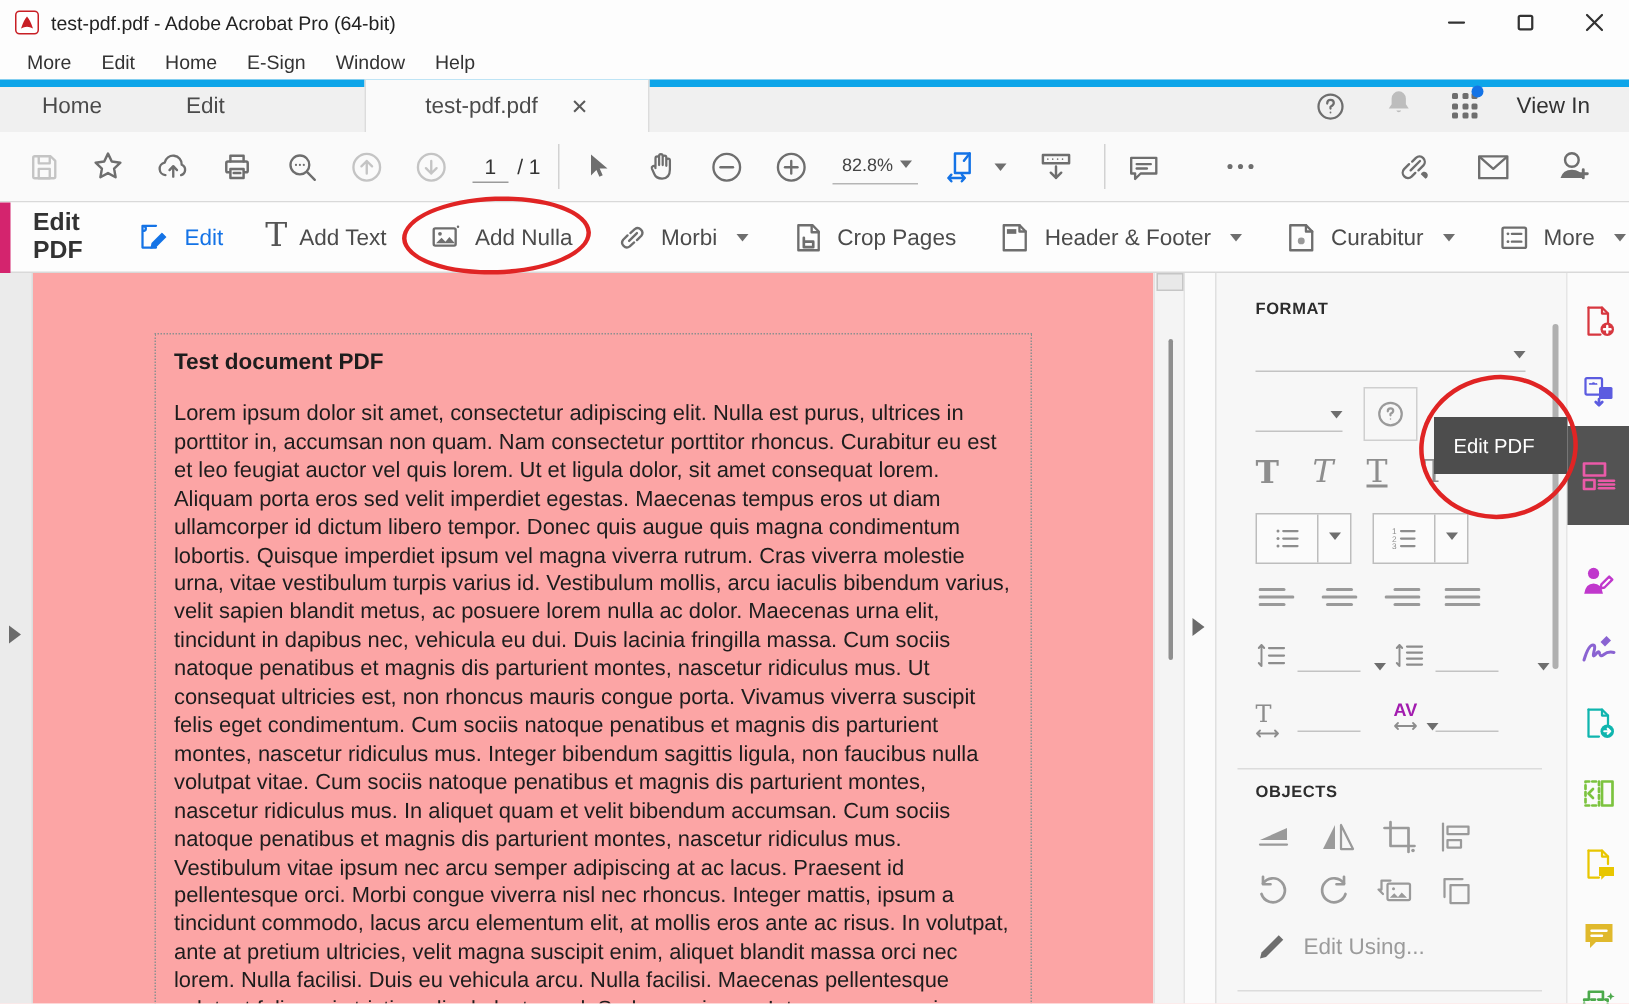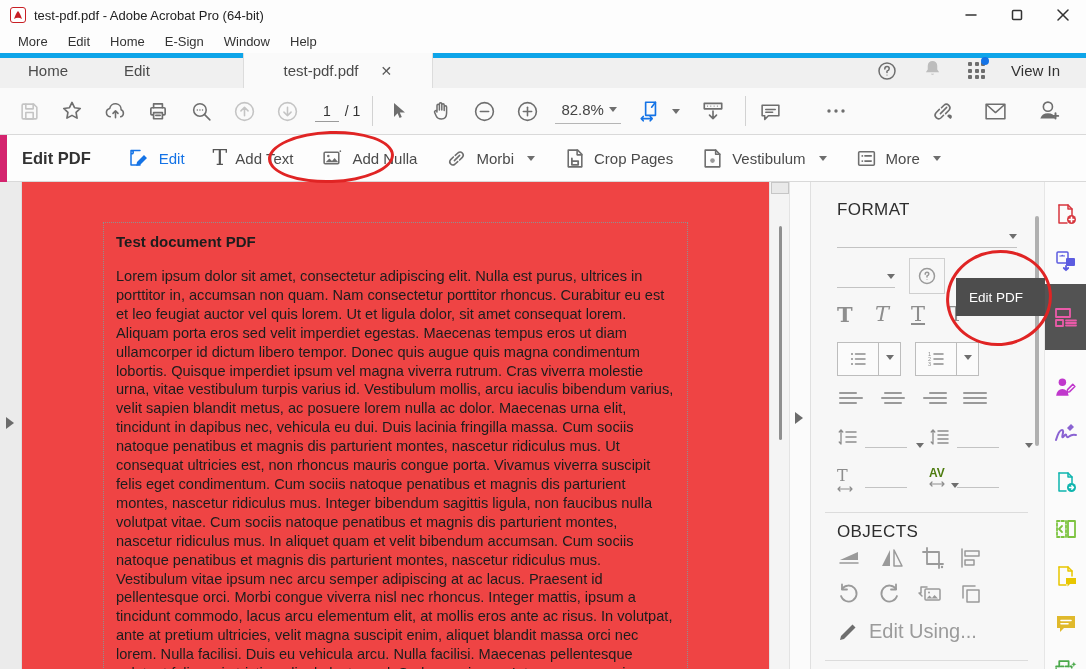--- a/index.html
+++ b/index.html
@@ -34,57 +34,57 @@
   .waffle i { width:4px; height:4px; background:#6e6e6e; border-radius:1px; }
   .waffle .blue-dot { position:absolute; right:-4px; top:-5px; width:8px; height:8px; border-radius:50%; background:#1473e6; }
 
   
   #toolbar { height:47px; background:#fafafa; border-bottom:1px solid #d9d9d9; display:flex; align-items:center; padding:0 14px; }
   .tbtn { display:flex; align-items:center; justify-content:center; min-width:30px; height:34px; margin-right:13px; }
   .tsep { width:1px; height:30px; background:#d2d2d2; margin:0 10px 0 4px; }
   #page-num { font-size:14px; color:#333; border-bottom:1px solid #9a9a9a; padding:2px 8px; margin-right:6px; }
   #page-total { font-size:14px; color:#333; margin-right:8px; }
   #zoom-box { display:flex; align-items:center; border-bottom:1px solid #b5b5b5; padding:3px 4px 5px 6px; margin-right:14px; }
-  #zoom-value { font-size:15px; color:#444; margin-right:0; }
+  #zoom-value { font-size:12px; color:#444; margin-right:0; }
   #toolbar-right { margin-left:auto; display:flex; align-items:center; gap:28px; padding-right:10px; }
 
   
   #editbar { position:relative; height:47px; background:#fdfdfd; border-bottom:1px solid #d9d9d9; display:flex; align-items:center; }
   #editbar-accent { width:7px; height:47px; background:#d4246e; margin-right:15px; flex:none; }
   #editbar-title { font-size:16.5px; font-weight:bold; color:#323232; margin-right:36px; }
   .ebtn { display:flex; align-items:center; gap:8px; font-size:15px; color:#4b4b4b; margin-right:28px; white-space:nowrap; }
   .ebtn.blue { color:#1473e6; }
   .red-ellipse { position:absolute; border:3px solid #e02424; border-radius:50%; pointer-events:none; z-index:60; }
 
   
   #content { position:absolute; top:182px; left:0; width:1086px; height:487px; overflow:hidden; }
   #left-strip { left:0; top:0; width:22px; height:487px; background:#ebebeb; border-right:1px solid #dddddd; }
-  #doc-area { left:22px; top:0; width:747px; height:487px; background:#ef4444; overflow:hidden; }
+  #doc-area { left:22px; top:0; width:747px; height:487px; background:#fca5a5; overflow:hidden; }
   #textbox { position:absolute; left:81px; top:40px; width:585px; height:600px; border:1px dotted #8f8f8f; padding:10px 12px 0 12px; }
   #doc-heading { font-size:15px; font-weight:bold; color:#1d1d1d; margin-bottom:17px; }
   #doc-body { font-size:14.6px; line-height:18.9px; color:#1d1d1d; }
   #doc-scrollbar { left:769px; top:0; width:21px; height:487px; background:#f4f4f4; border-left:1px solid #e3e3e3; border-right:1px solid #e3e3e3; }
   #scroll-thumb-box { left:1px; top:0; width:18px; height:12px; background:#e9e9e9; border:1px solid #c6c6c6; }
   #scroll-thumb-line { left:9px; top:44px; width:3px; height:214px; background:#8f8f8f; border-radius:2px; }
   #collapse-strip { left:790px; top:0; width:20px; height:487px; background:#fbfbfb; }
   .tri-right { width:0; height:0; border-top:6px solid transparent; border-bottom:6px solid transparent; border-left:8px solid #6b6b6b; }
 
   
   #format-panel { left:810px; top:0; width:234px; height:487px; background:#f7f7f7; border-left:1px solid #e0e0e0; }
-  .panel-h { position:absolute; font-size:17px; font-weight:normal; letter-spacing:.4px; color:#2d2d2d; }
+  .panel-h { position:absolute; font-size:11px; font-weight:bold; letter-spacing:.4px; color:#2d2d2d; }
   .combo-line { position:absolute; border-bottom:1px solid #c3c3c3; height:22px; display:flex; align-items:flex-end; justify-content:flex-end; }
   .qbox { position:absolute; width:36px; height:36px; border:1px solid #cfcfcf; display:flex; align-items:center; justify-content:center; }
   .tstyle { position:absolute; font-family:"DejaVu Serif", serif; font-size:21px; color:#8e8e8e; }
   .splitbtn { position:absolute; display:flex; border:1px solid #bdbdbd; background:#fbfbfb; }
   .splitbtn .cell { width:40px; height:32px; display:flex; align-items:center; justify-content:center; }
   .splitbtn .car { width:22px; height:32px; border-left:1px solid #bdbdbd; display:flex; align-items:center; justify-content:center; }
   .mini-line { position:absolute; border-bottom:1px solid #c3c3c3; width:42px; height:18px; }
   .pdivider { position:absolute; left:14px; right:16px; border-top:1px solid #dcdcdc; }
   #panel-scroll-thumb { position:absolute; right:5px; top:34px; width:4px; height:230px; background:#b0b0b0; border-radius:2px; }
-  .glabel { font-size:20px; color:#9b9b9b; }
+  .glabel { font-size:15px; color:#9b9b9b; }
 
   
   #rail { left:1044px; top:0; width:42px; height:487px; background:#fbfbfb; border-left:1px solid #e6e6e6; display:flex; flex-direction:column; align-items:center; }
   .rail-cell { width:42px; height:47px; display:flex; align-items:center; justify-content:center; flex:none; }
   .rail-cell.selected { background:#535353; height:66px; }
   #tooltip { position:absolute; left:956px; top:96px; width:89px; height:38px; background:#4d4d4d; color:#fff; font-size:13.5px; display:flex; align-items:center; padding-left:13px; z-index:50; }
 </style>
 </head>
 <body>
 
@@ -334,28 +334,37 @@
 
   <span class="ebtn">
     <svg class="ic" width="23" height="23" viewBox="0 0 22 22">
         <path d="M5 3 h9 l4 4 v12 H5 Z"></path>
         <path d="M13.5 3 v4.5 H18"></path>
         <path d="M8.5 11 v6 h6 M8.5 13.5 h6 v3.5" style="stroke-width:1.7"></path>
       </svg>
     <span>Crop Pages</span>
   </span>
 
+  <span class="ebtn">
+    <svg class="ic" width="23" height="23" viewBox="0 0 22 22">
+        <path d="M4 3 h10 l4 4 v12 H4 Z"></path>
+        <path d="M14 3 v4 h4"></path>
+        <rect x="6" y="5.5" width="6" height="3" fill="#6e6e6e" stroke="none"></rect>
+      </svg>
+    <span>Header &amp; Footer</span>
+    <span class="cr"></span>
+  </span>
 
   <span class="ebtn">
     <svg class="ic" width="23" height="23" viewBox="0 0 22 22">
         <path d="M4 3 h10 l4 4 v12 H4 Z"></path>
         <path d="M14 3 v4 h4"></path>
         <circle cx="11" cy="13" r="2.2" fill="#6e6e6e" stroke="none" opacity="0.7"></circle>
       </svg>
-    <span>Vestibulum</span>
+    <span>Curabitur</span>
     <span class="cr"></span>
   </span>
 
   <span class="ebtn">
     <svg class="ic" width="23" height="23" viewBox="0 0 22 22">
         <rect x="3.5" y="4.5" width="15" height="13" rx="1"></rect>
         <circle cx="7" cy="8.5" r="0.9" fill="#6e6e6e" stroke="none"></circle>
         <line x1="9.5" y1="8.5" x2="15.5" y2="8.5"></line>
         <circle cx="7" cy="13.5" r="0.9" fill="#6e6e6e" stroke="none"></circle>
         <line x1="9.5" y1="13.5" x2="15.5" y2="13.5"></line>
@@ -493,21 +502,21 @@
         </svg>
       </span>
     <span class="mini-line" style="left:146px; top:248px;"></span>
     <span class="cr abs" style="left:192px; top:256px;"></span>
 
     <span class="abs" style="left:26px; top:284px; font-family:'DejaVu Serif',serif; font-size:16px; color:#8d8d8d;">T<svg class="ic" width="16" height="8" viewBox="0 0 16 8" style="stroke:#8d8d8d;display:block">
           <path d="M1 4 h14 M3 2 L1 4 l2 2 M13 2 l2 2 -2 2" style="stroke-width:1.2"></path>
         </svg></span>
     <span class="mini-line" style="left:54px; top:288px;"></span>
     <span class="cr abs" style="left:100px; top:296px;"></span>
-    <span class="abs" style="left:118px; top:284px; font-size:12px; font-weight:bold; color:#4d7c0f;">AV<svg class="ic" width="16" height="8" viewBox="0 0 16 8" style="stroke:#8d8d8d;display:block">
+    <span class="abs" style="left:118px; top:284px; font-size:12px; font-weight:bold; color:#a21caf;">AV<svg class="ic" width="16" height="8" viewBox="0 0 16 8" style="stroke:#8d8d8d;display:block">
           <path d="M1 4 h14 M3 2 L1 4 l2 2 M13 2 l2 2 -2 2" style="stroke-width:1.2"></path>
         </svg></span>
     <span class="mini-line" style="left:146px; top:288px;"></span>
     <span class="cr abs" style="left:192px; top:296px;"></span>
 
     <span class="pdivider" style="top:330px;"></span>
 
     <span class="panel-h" style="left:26px; top:340px;">OBJECTS</span>
 
     <span class="abs" style="left:26px; top:364px;">

